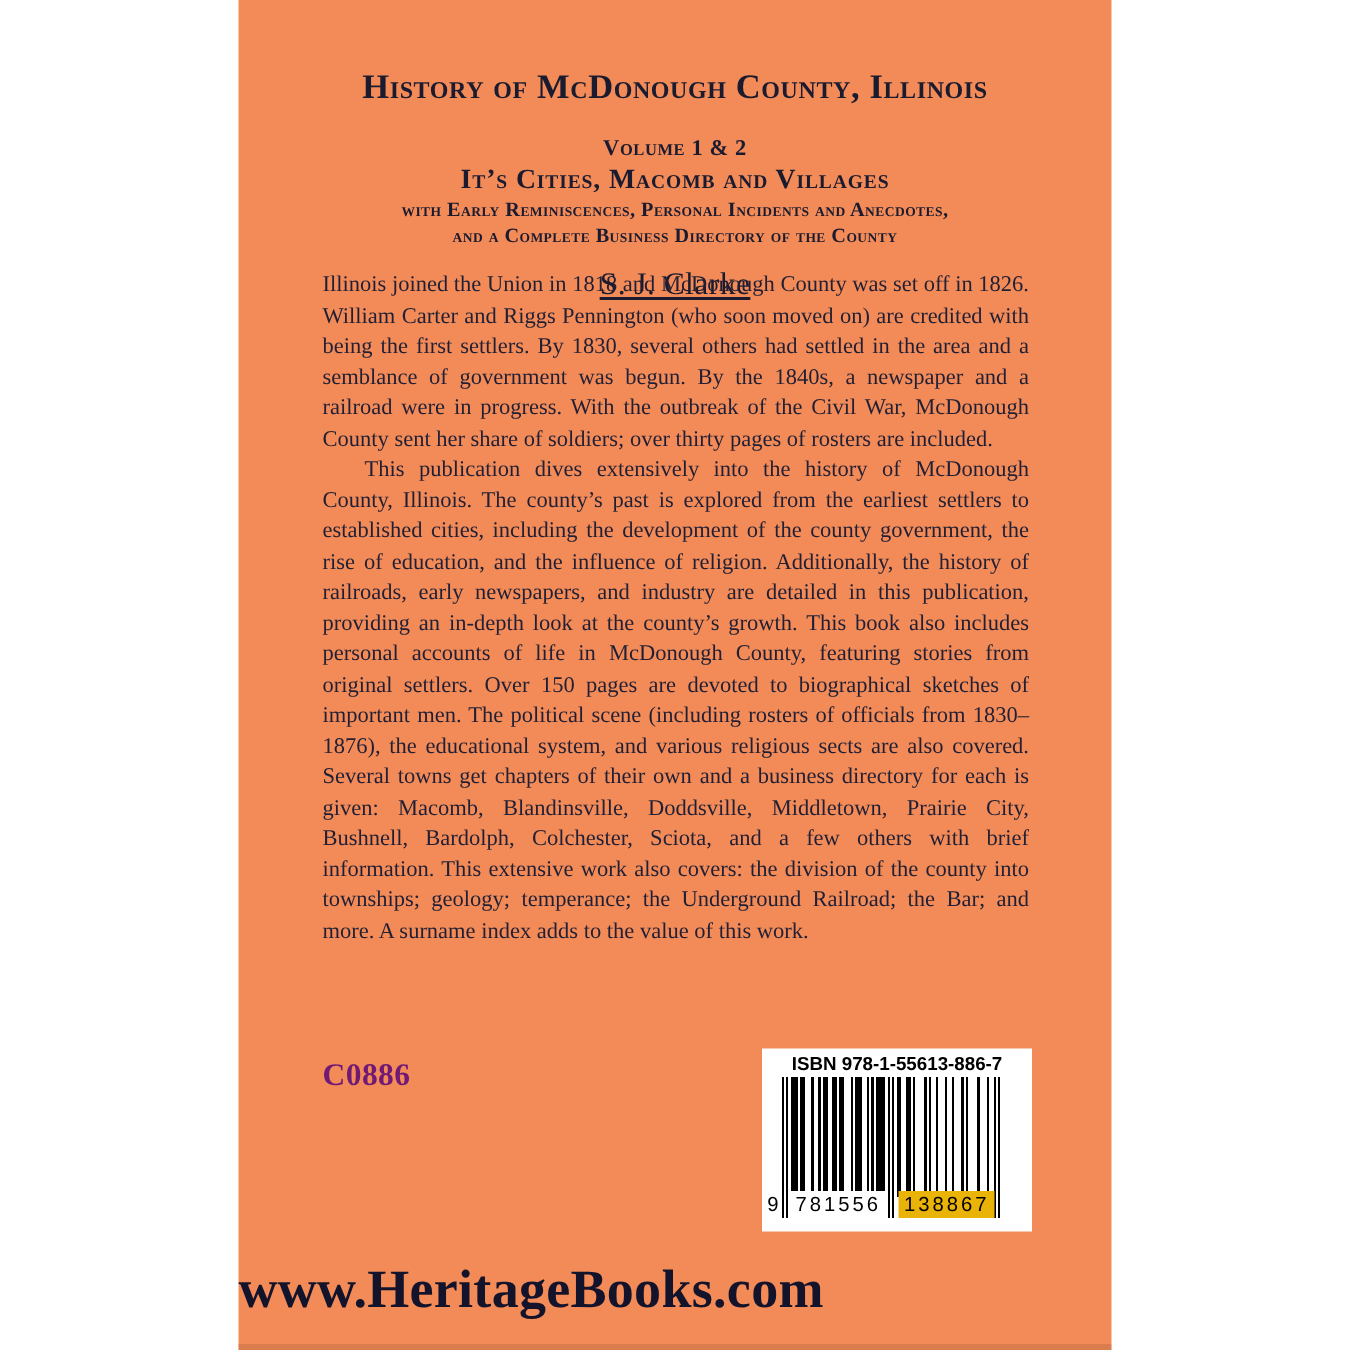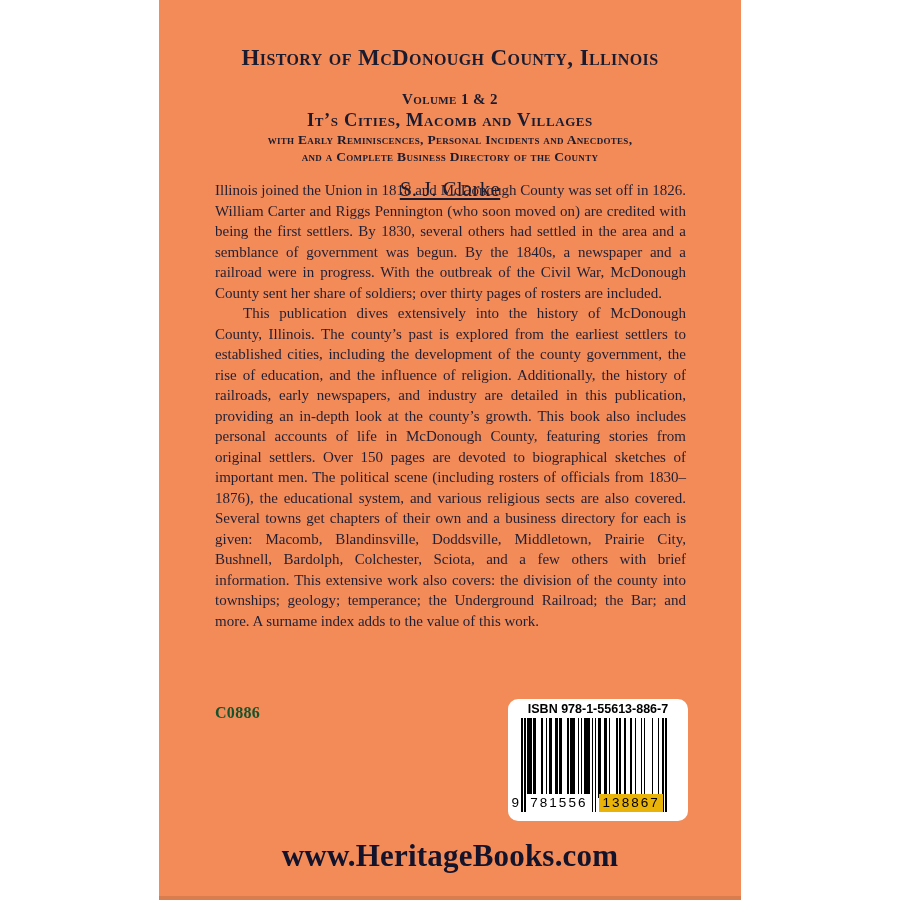--- a/index.html
+++ b/index.html
@@ -87,33 +87,33 @@
     line-height: 20.5px;
     color: #201F35;
   }
   .description p { margin: 0; }
   .description p.indented { text-indent: 28px; }
   
   .product-code {
     position: absolute;
     top: 704px;
     left: 56px;
-    font-size: 16px;
+    font-size: 21px;
     font-weight: bold;
     letter-spacing: 0.3px;
-    color: #14532d;
+    color: #701a75;
   }
   .barcode-box {
     position: absolute;
     left: 349px;
     top: 699px;
     width: 180px;
     height: 122px;
     background: #ffffff;
-    border-radius: 10px;
+    border-radius: 0;
   }
   .isbn-line {
     font-family: "Liberation Sans", sans-serif;
     font-weight: bold;
     font-size: 12.5px;
     line-height: 15px;
     text-align: center;
     color: #000;
     padding-top: 3px;
     white-space: nowrap;
@@ -160,22 +160,21 @@
     left: 53.7%;
     width: 43.5%;
     text-align: center;
     letter-spacing: 2px;
     background: #eab308;
   }
   .website {
     position: absolute;
     top: 838px;
     left: 0; right: 0;
-    text-align: center;
-    font-size: 31px;
+    font-size: 36px;
     font-weight: bold;
     letter-spacing: 0.2px;
     color: #13132B;
   }
 </style>
 </head>
 <body>
 
 <div class="cover">
 

